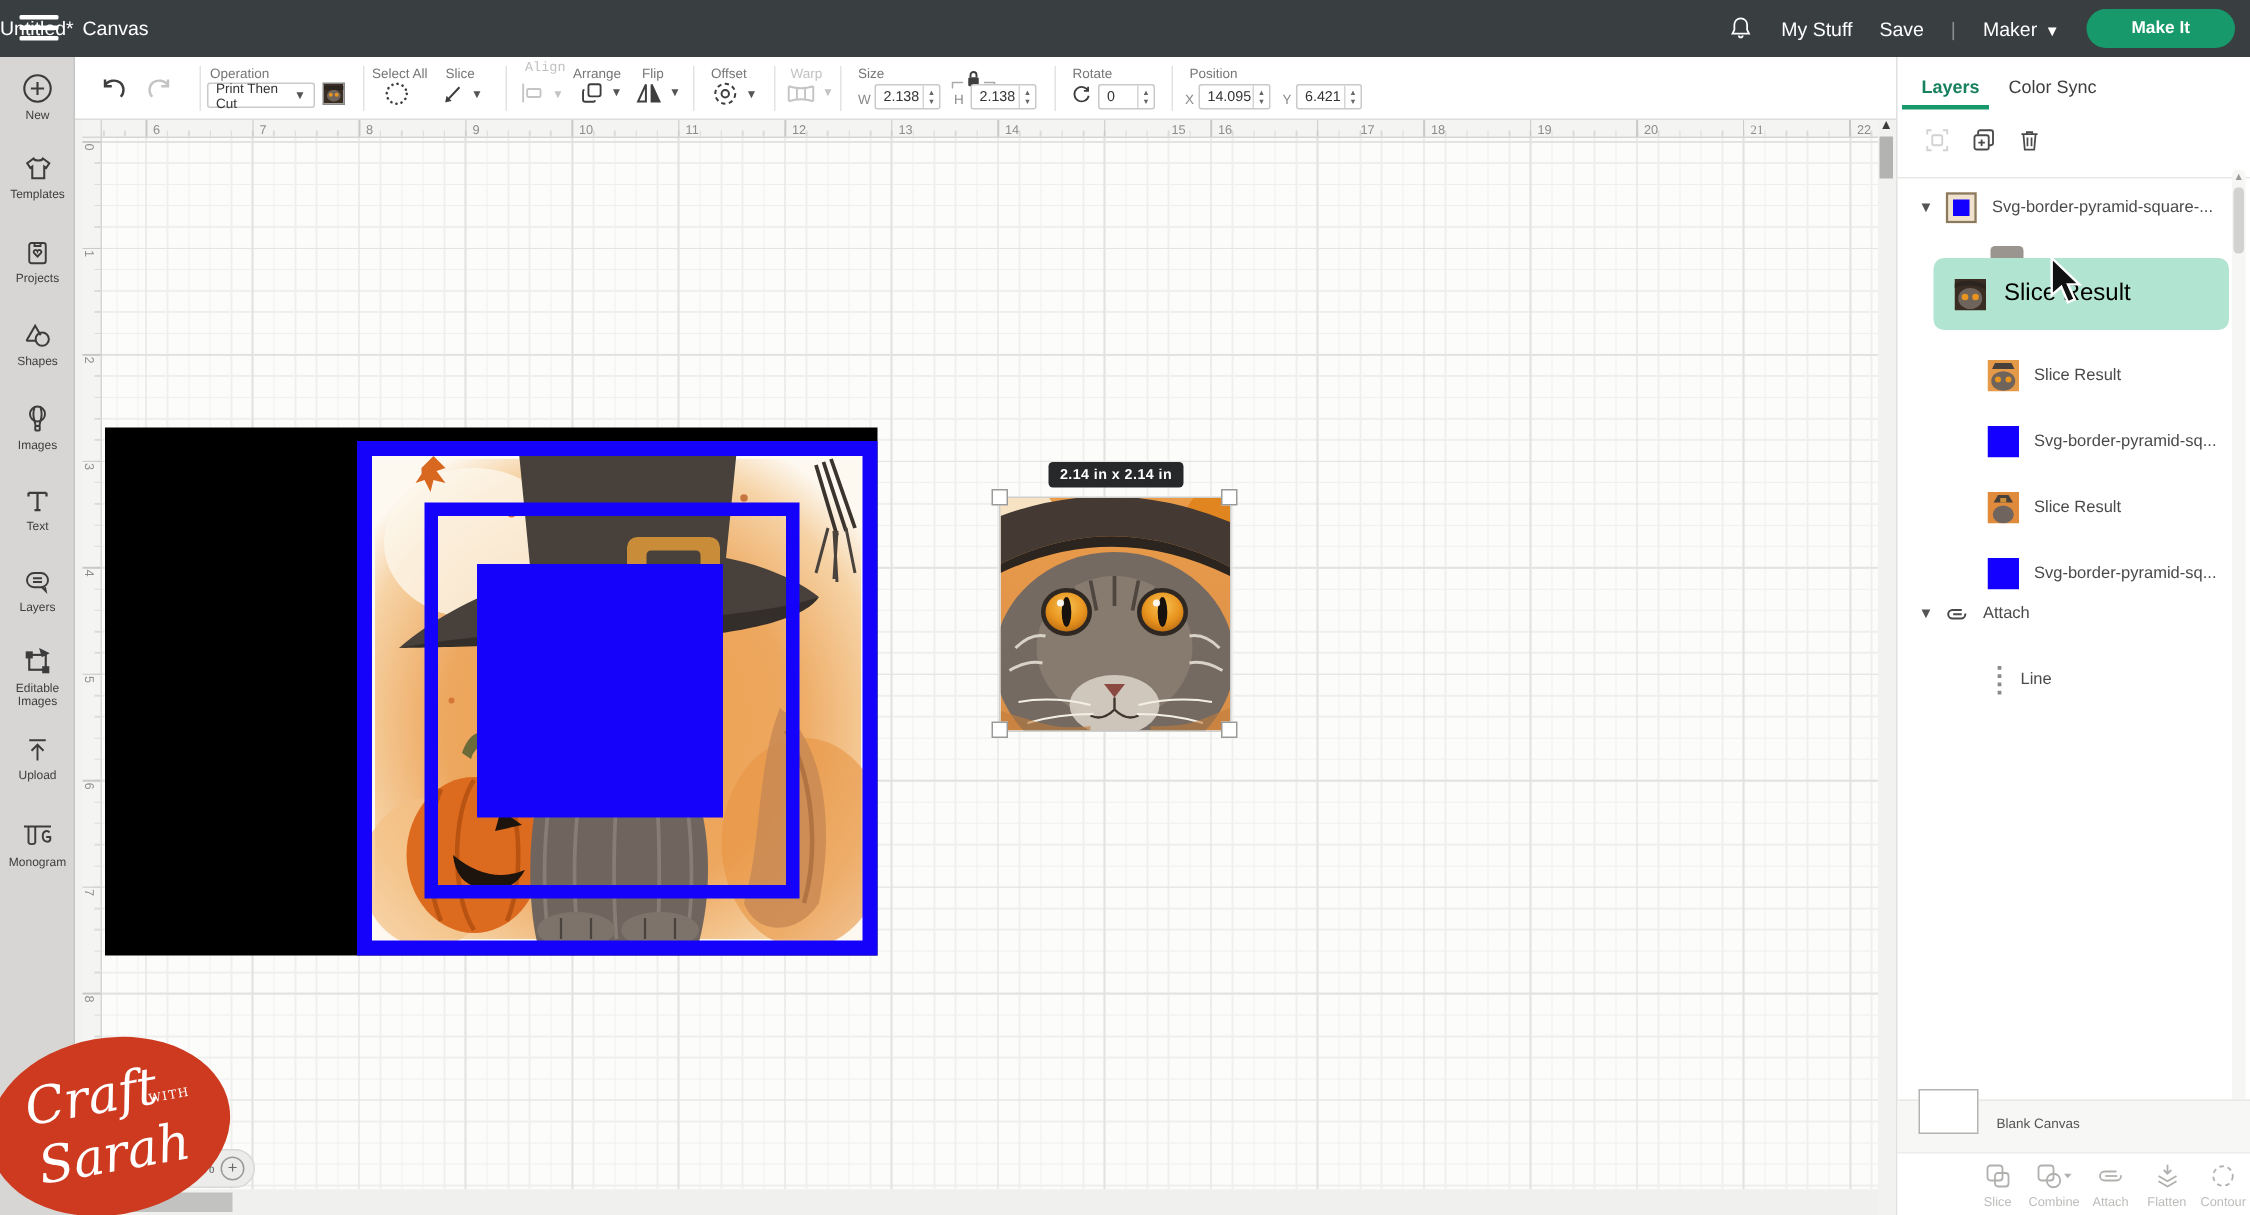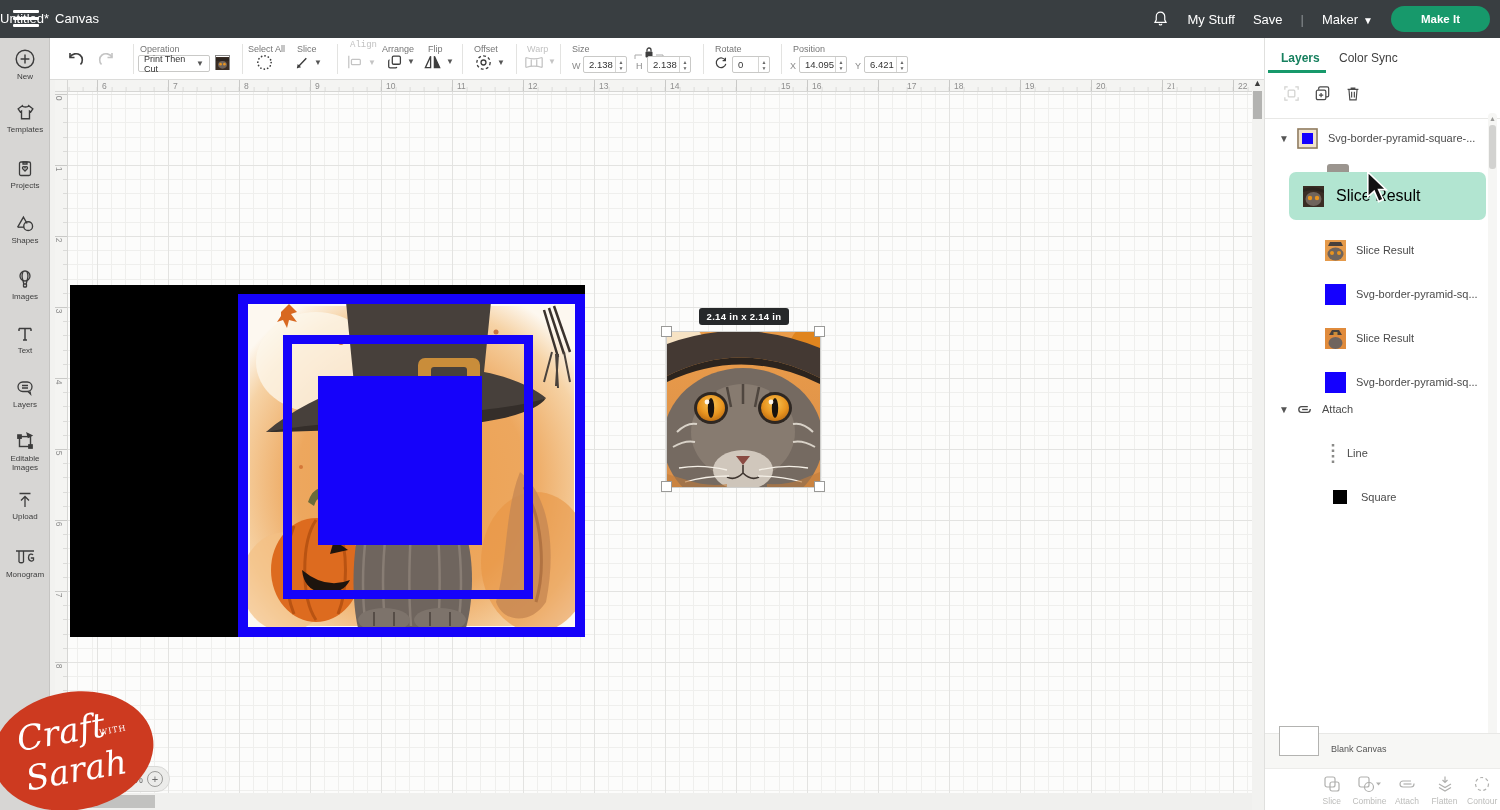--- a/index.html
+++ b/index.html
@@ -610,26 +610,20 @@
           <path d="M7.5,10 h6"></path>
         </svg>
       <span class="llabel" style="margin-left:8px;">Attach</span>
     </div>
     <div class="lrow indent2" style="top:395px;">
       <svg class="lthumb" width="8" viewBox="0 0 8 21" style="width:8px;">
           <path d="M4,1 V21" stroke="#8a8a88" stroke-width="2.5" stroke-dasharray="2.5 3"></path>
         </svg>
       <span class="llabel">Line</span>
     </div>
-    <div class="lrow indent2" style="top:439px;">
-      <svg class="lthumb" viewBox="0 0 21 21" style="height:14px; width:22px;">
-          <rect width="21" height="21" fill="#000"></rect>
-        </svg>
-      <span class="llabel">Square</span>
-    </div>
 
     <div id="rp-scroll">
       <div class="uparrow" style="top:2px;">▲</div>
       <div class="thumb"></div>
       <div class="dnarrow" style="bottom:2px;">▼</div>
     </div>
 
     <div id="blank-row">
       <div id="blank-swatch"></div>
       <span id="blank-label">Blank Canvas</span>

